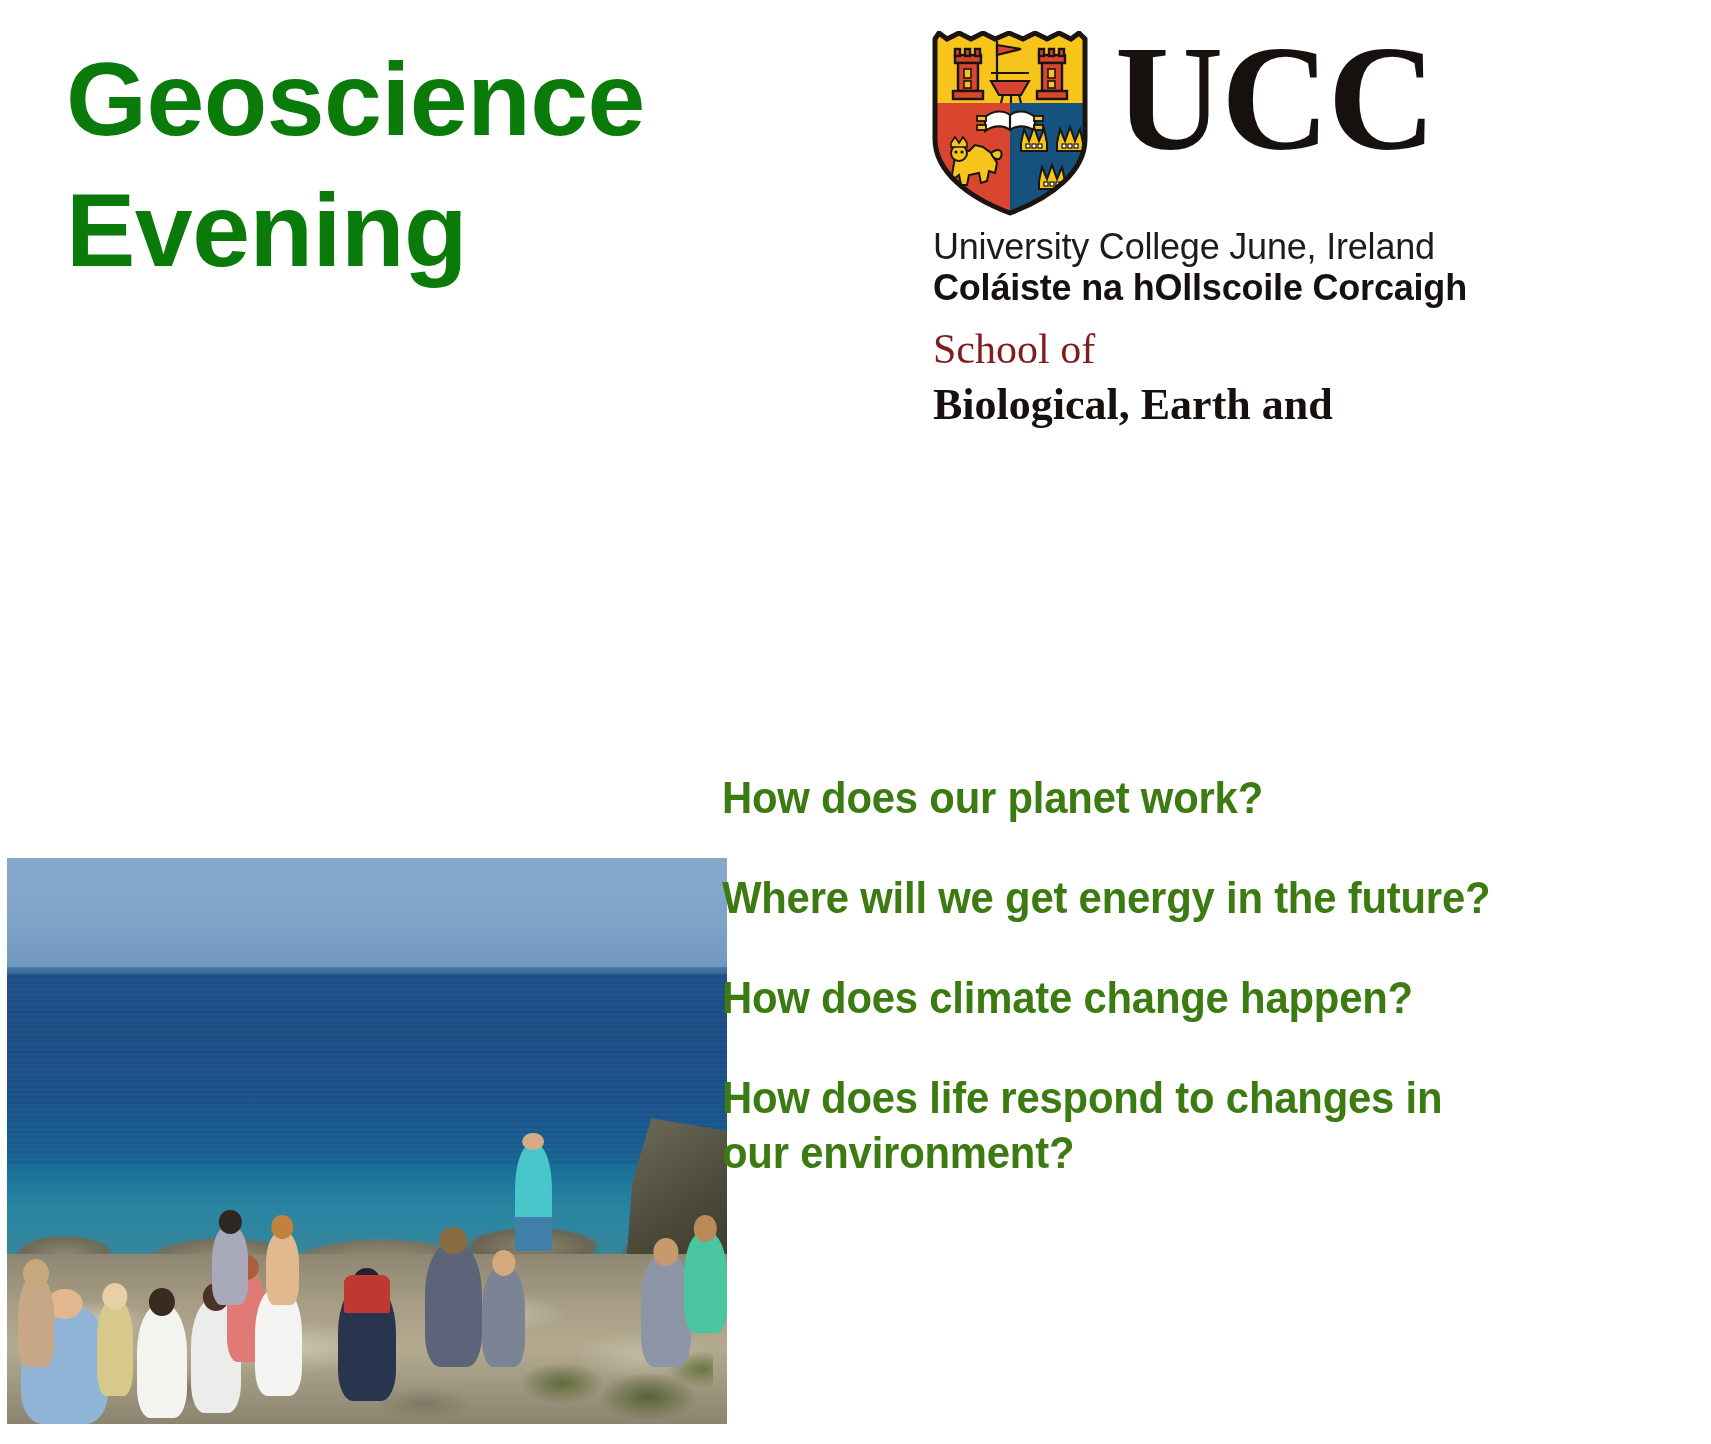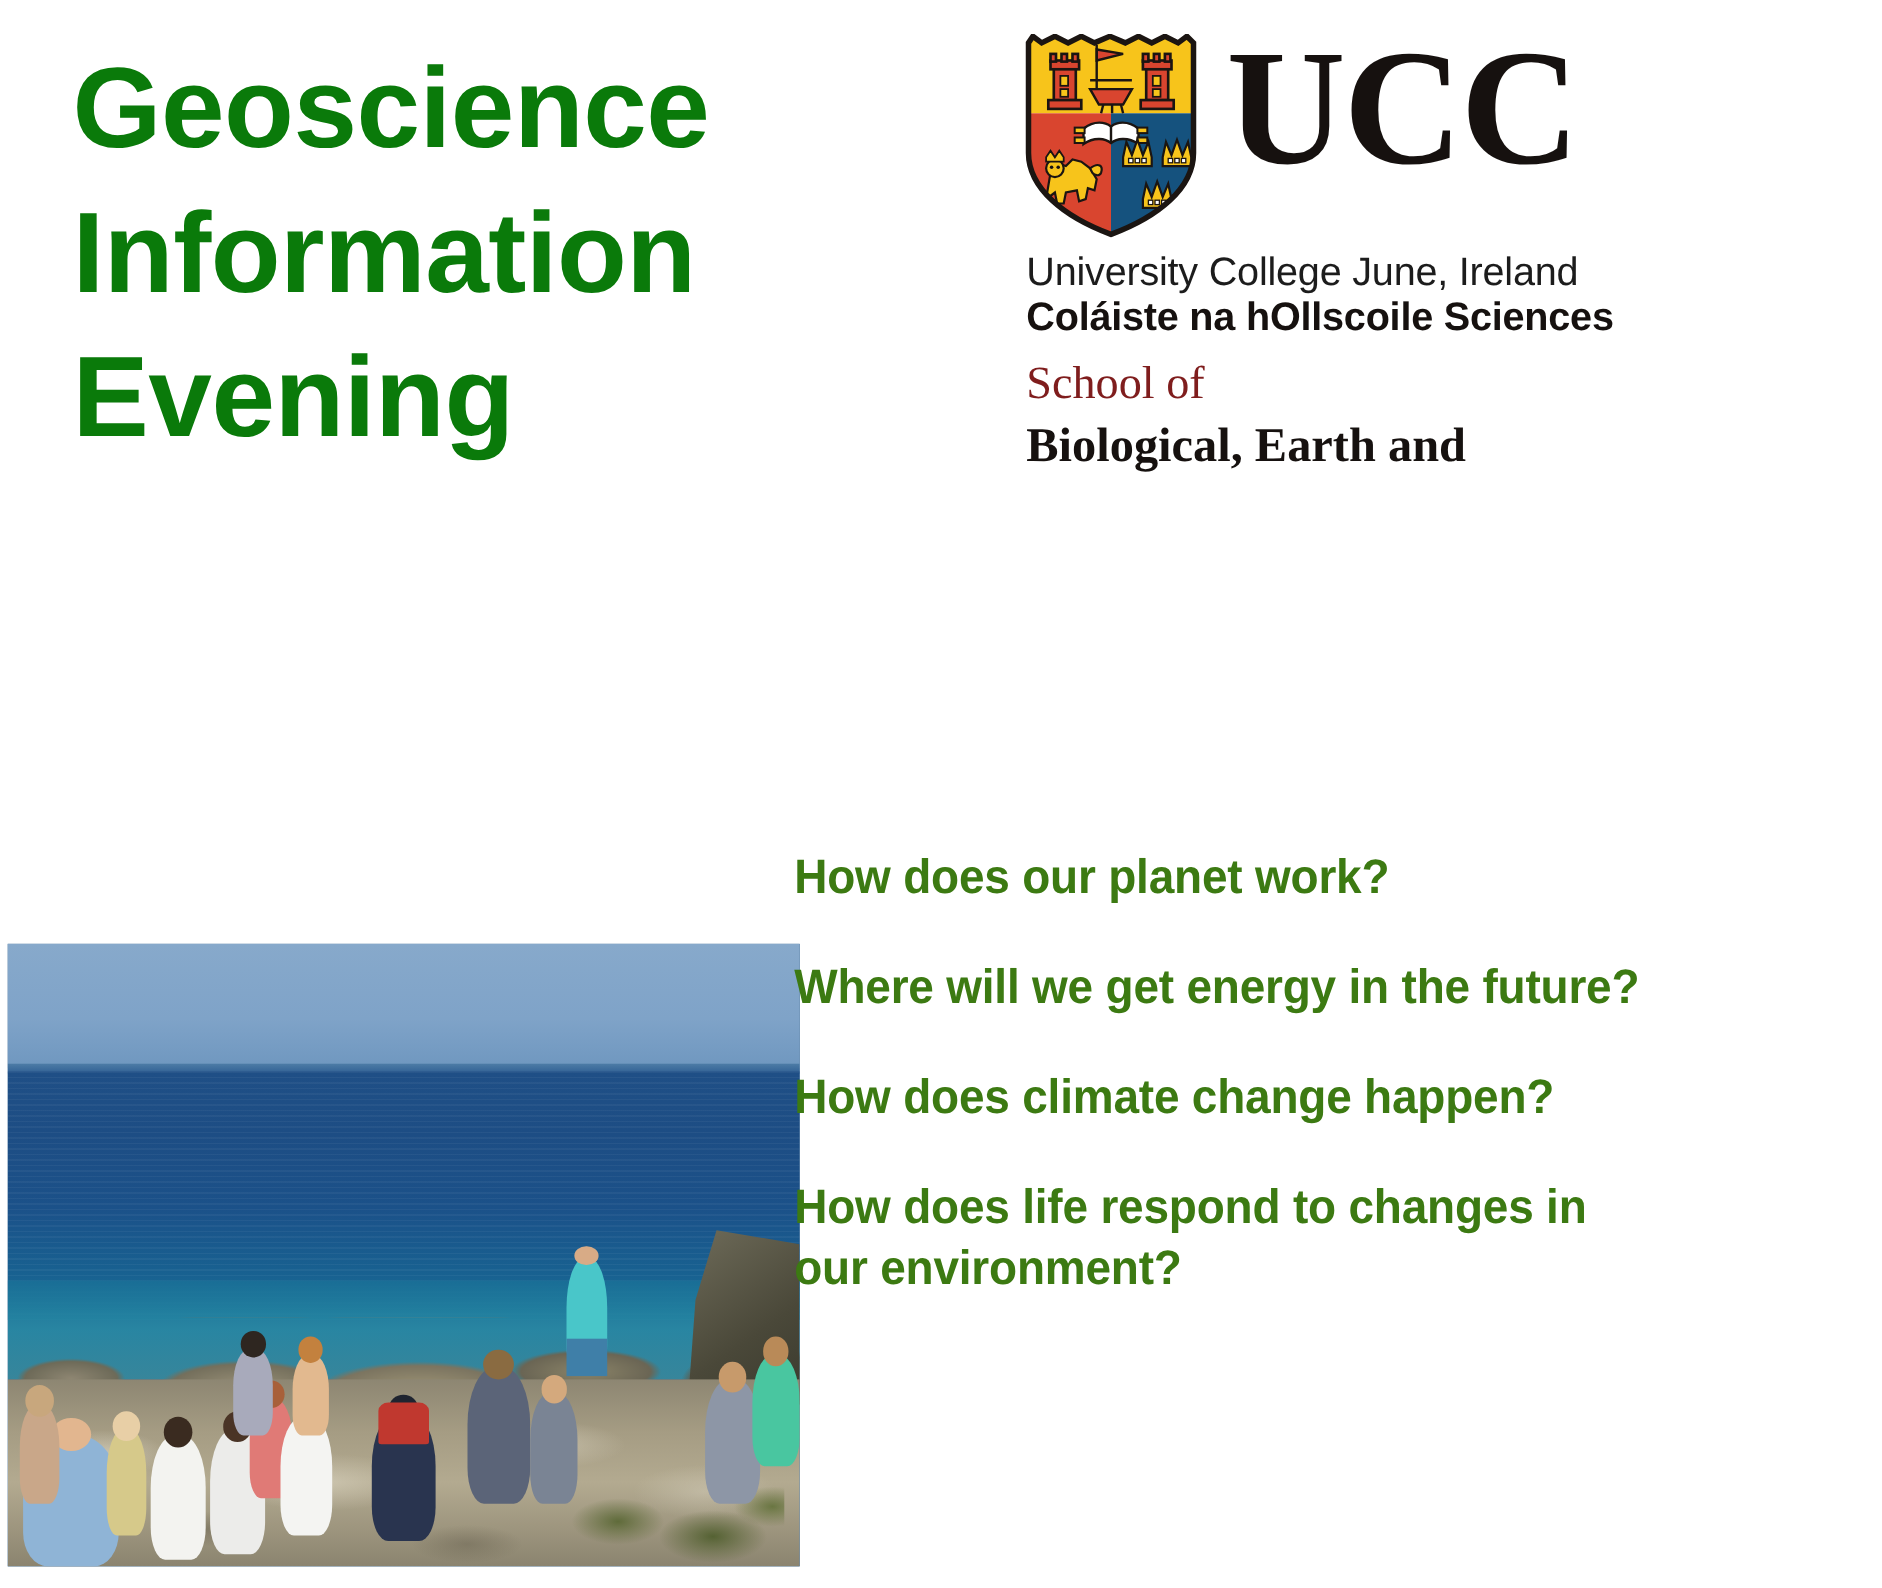--- a/index.html
+++ b/index.html
@@ -275,21 +275,20 @@
 </style>
 </head>
 <body>
 
 <div class="poster">
 
   <div class="header">
 
     <div class="poster-title">
       <span class="tline">Geoscience</span>
-      <span class="tline">Information</span>
       <span class="tline">Evening</span>
     </div>
 
     <div class="ucc-block">
       <div class="ucc-row">
 
         <svg class="crest" viewBox="0 0 170 192">
           <defs>
             <clipPath id="shieldClip">
               <path d="M10 8 L14 2 L22 8 L34 2 L46 8 L58 2 L70 8 L84 2 L98 8 L110 2 L122 8 L134 2 L146 8 L154 2 L160 8
@@ -387,21 +386,21 @@
           </g>
 
           <path d="M10 8 L14 2 L22 8 L34 2 L46 8 L58 2 L70 8 L84 2 L98 8 L110 2 L122 8 L134 2 L146 8 L154 2 L160 8
                    L160 108 C160 140 128 166 85 182 C42 166 10 140 10 108 Z" fill="none" stroke="#1b1512" stroke-width="5"></path>
         </svg>
 
         <div class="ucc-letters">UCC</div>
       </div>
 
       <div class="ucc-name-en">University College June, Ireland</div>
-      <div class="ucc-name-ga">Coláiste na hOllscoile Sciences</div>
+      <div class="ucc-name-ga">Coláiste na hOllscoile Corcaigh</div>
 
       <div class="school-of">School of</div>
       <div class="school-name">
         <span class="sline">Biological, Earth and</span>
       </div>
     </div>
   </div>
 
 
   <div class="photo">

